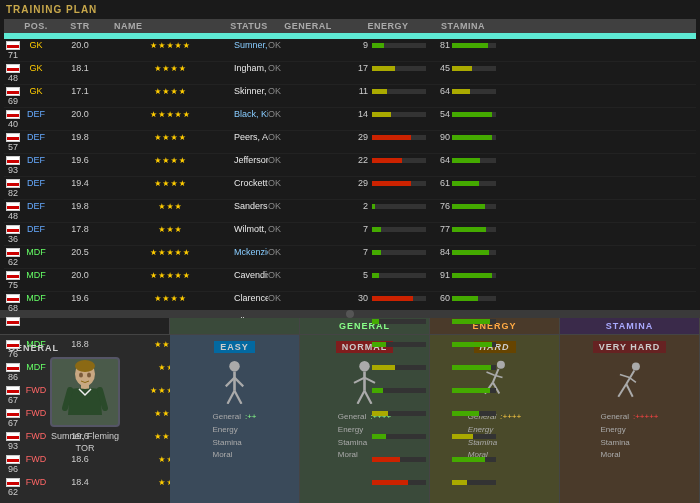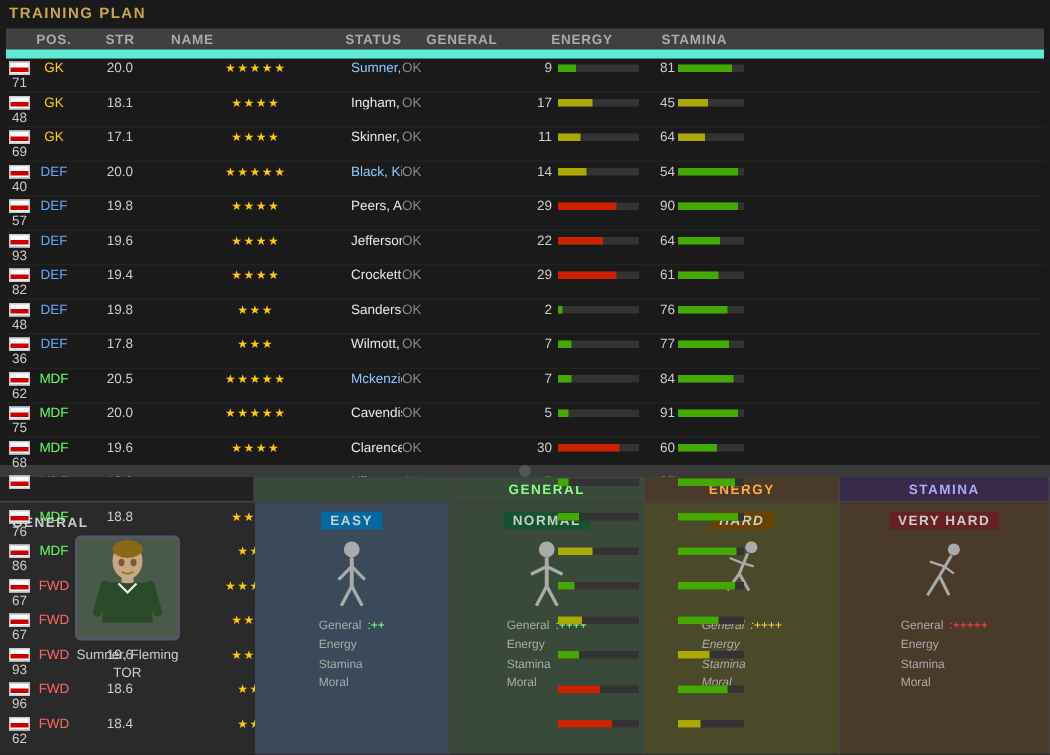--- a/index.html
+++ b/index.html
@@ -314,21 +314,21 @@
       font-size: 9px;
       font-weight: bold;
       letter-spacing: 1px;
       color: #ccc;
       margin-bottom: 4px;
       background: #555;
       padding: 1px 6px;
     }
 
     .diff-easy .diff-title { background: #0369a1; }
-    .diff-normal .diff-title { background: #14532d; }
+    .diff-normal .diff-title { background: #7f1d1d; }
     .diff-hard .diff-title { background: #664400; }
     .diff-vhard .diff-title { background: #662222; }
 
     .diff-figure {
       width: 40px;
       height: 50px;
       margin-bottom: 4px;
       display: flex;
       align-items: center;
       justify-content: center;

